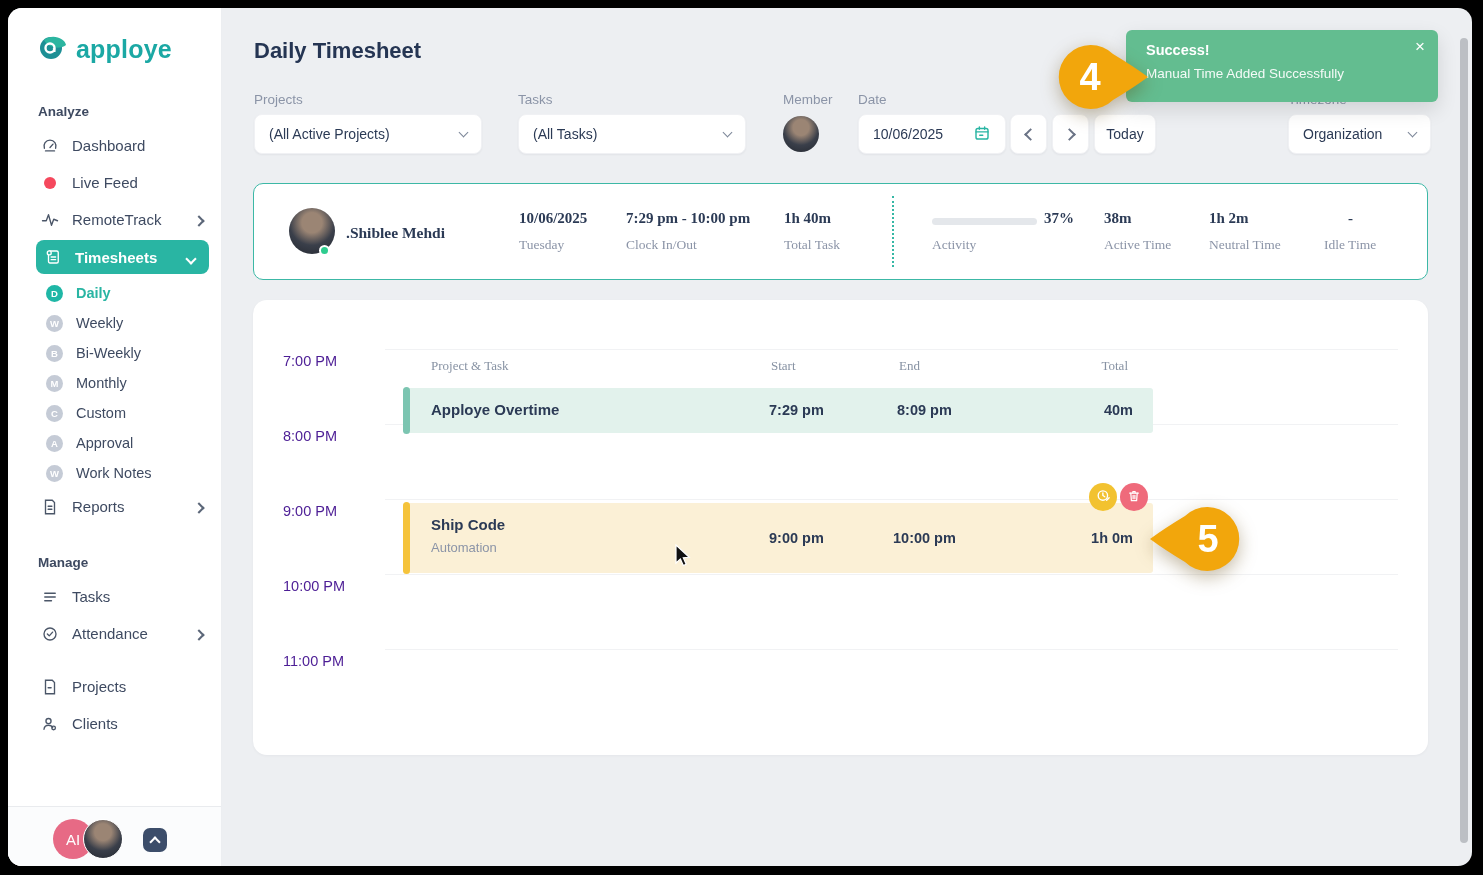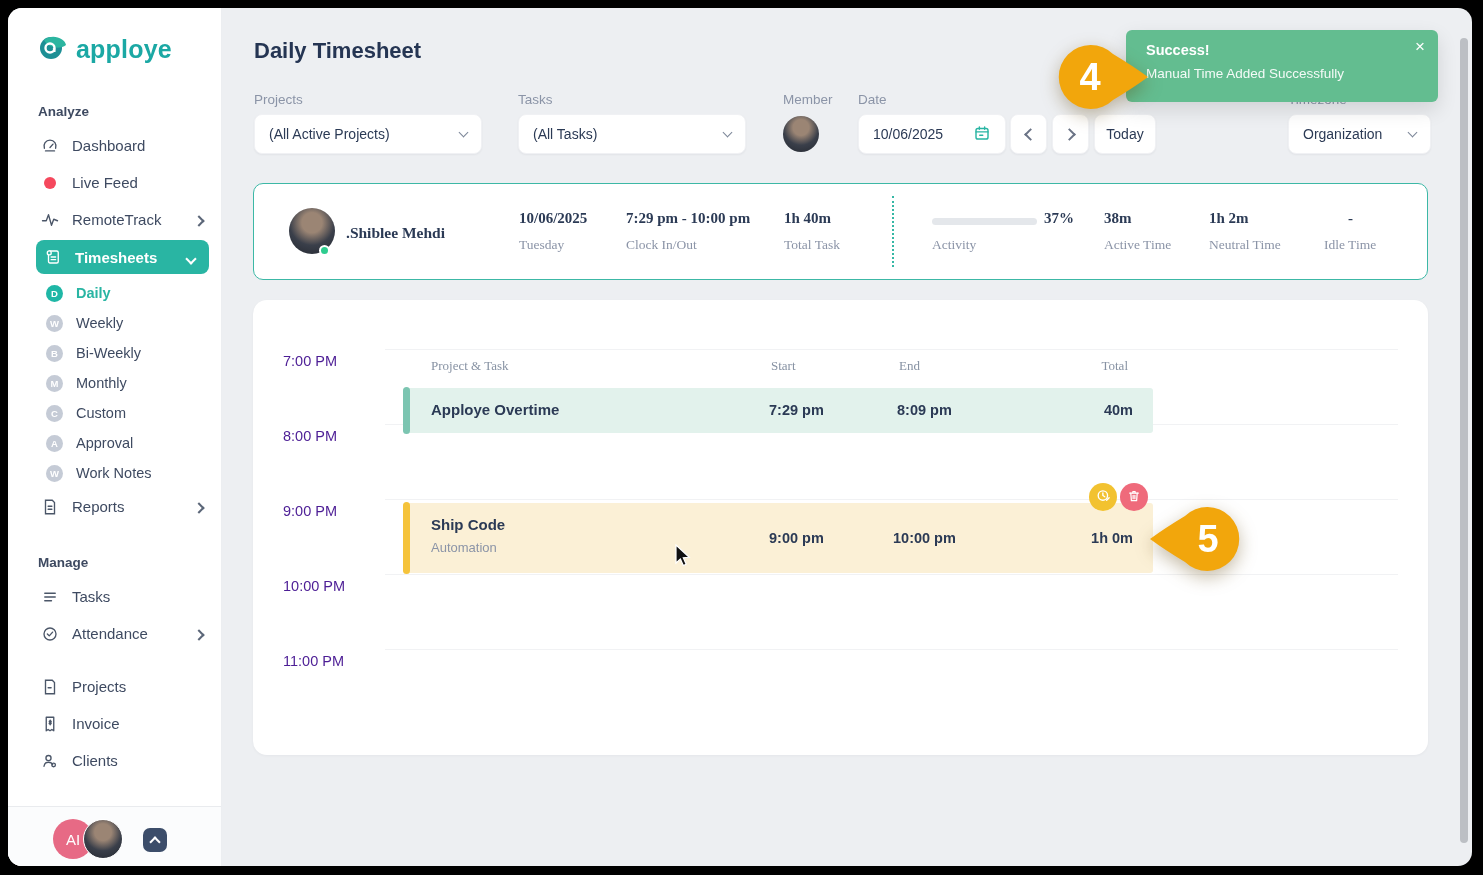--- a/index.html
+++ b/index.html
@@ -244,30 +244,20 @@
     <div class="side-item">
       <span class="ic">
         <svg width="18" height="18" viewBox="0 0 24 24" fill="none" stroke="#4b5668" stroke-width="1.8" stroke-linecap="round">
           <path d="M6 3h9l3 3v15H6z"></path>
             <line x1="9.5" y1="13" x2="13.5" y2="13"></line>
         </svg>
       </span>
       <span>Projects</span>
     </div>
 
-    <div class="side-item">
-      <span class="ic">
-        <svg width="18" height="18" viewBox="0 0 24 24" fill="none" stroke="#4b5668" stroke-width="1.8" stroke-linecap="round" stroke-linejoin="round">
-          <path d="M7 3h10v18l-2.5-1.7L12 21l-2.5-1.7L7 21z"></path>
-          <path d="M13.6 8.6c-.5-.8-2.6-.8-2.6.4s2.6.6 2.6 1.9c0 1.2-2.1 1.2-2.7.4"></path>
-            <line x1="12.3" y1="6.8" x2="12.3" y2="13"></line>
-        </svg>
-      </span>
-      <span>Invoice</span>
-    </div>
 
     <div class="side-item">
       <span class="ic">
         <svg width="18" height="18" viewBox="0 0 24 24" fill="none" stroke="#4b5668" stroke-width="1.8" stroke-linecap="round">
           <circle cx="10" cy="8" r="3.4"></circle>
             <path d="M4 19c.4-3.4 3-5.3 6-5.3 2.4 0 4.6 1.2 5.6 3.3"></path>
             <circle cx="16.8" cy="17.2" r="2.4"></circle>
         </svg>
       </span>
       <span>Clients</span>

